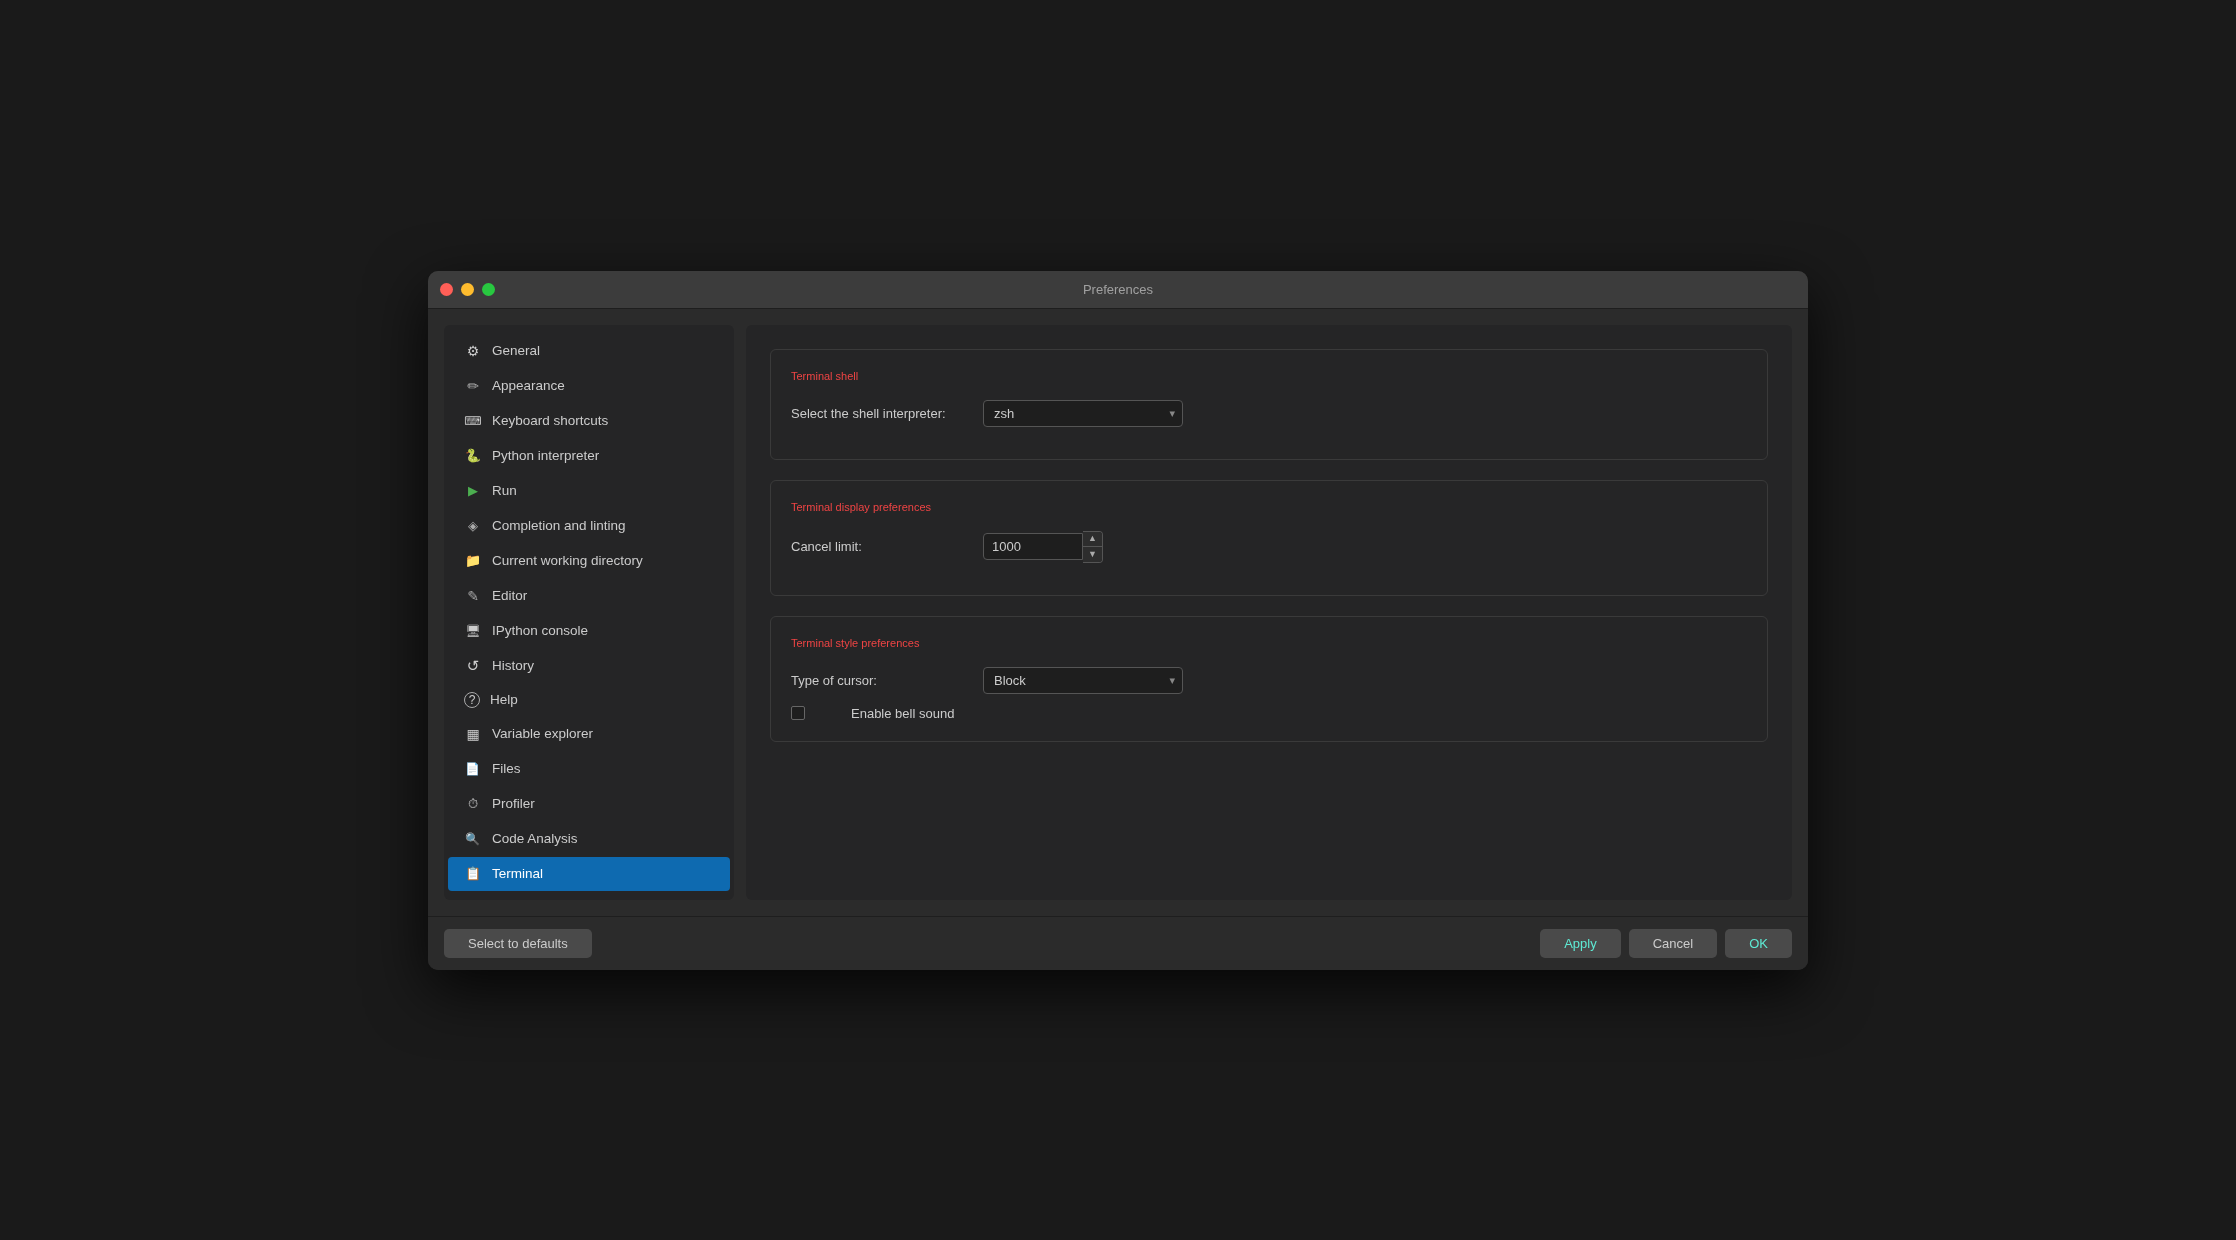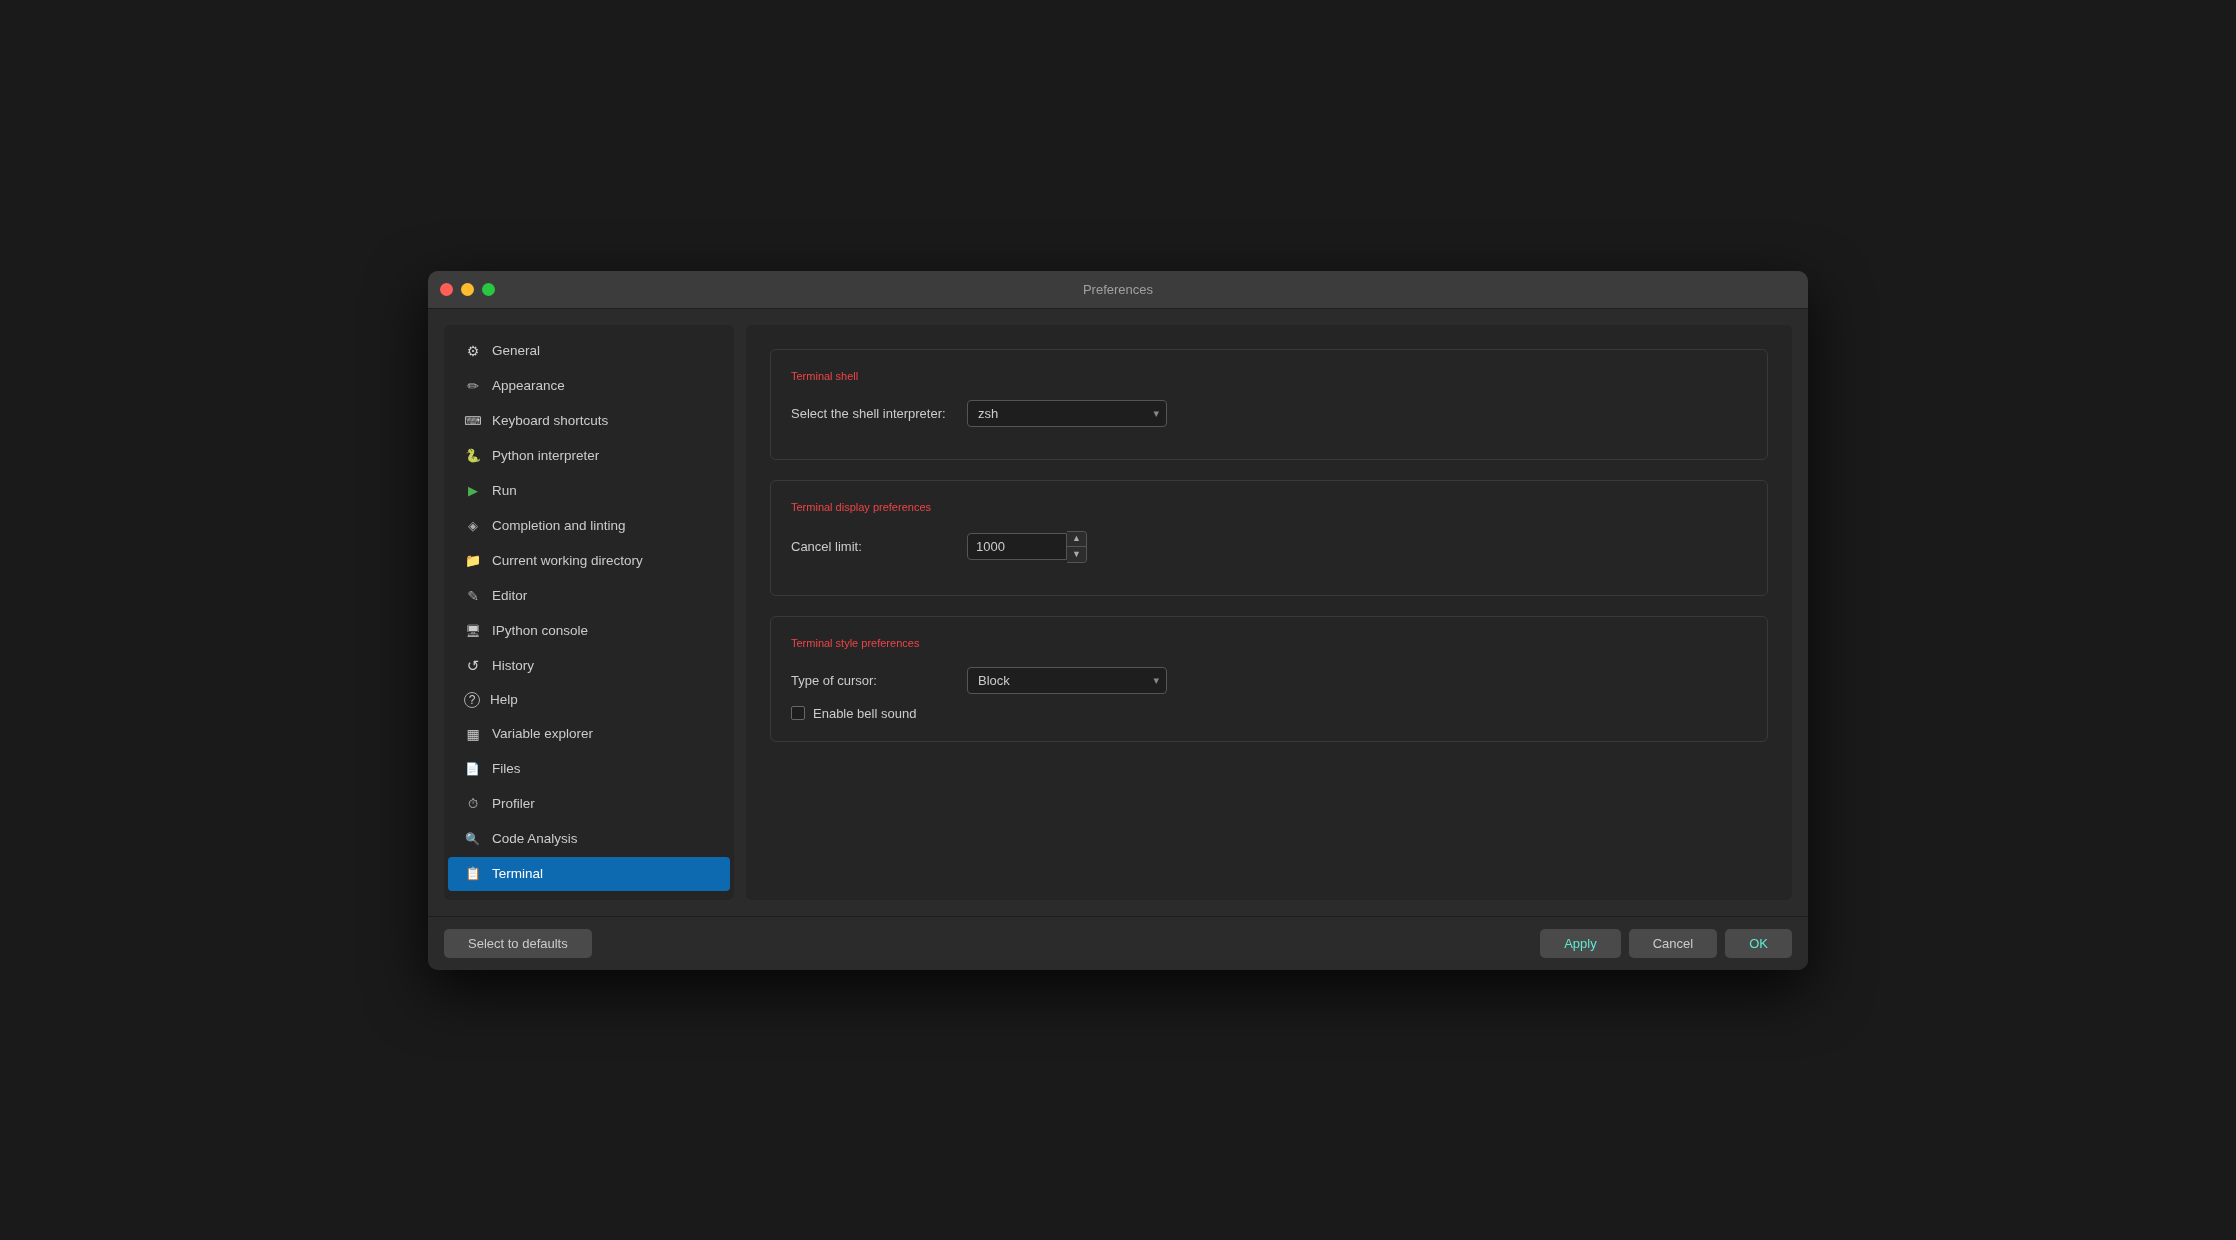--- a/index.html
+++ b/index.html
@@ -105,21 +105,21 @@
     }
     .section-title {
       font-size: 11px;
       font-weight: 400;
       color: #ef4444;
       margin-bottom: 18px;
     }
     .form-row {
       display: flex;
       align-items: center;
-      gap: 16px;
+      gap: 32px;
       margin-bottom: 12px;
     }
     .form-label {
       color: #cccccc;
       font-size: 13px;
       min-width: 160px;
     }
     .form-select {
       background: #1e1e1e;
       border: 1px solid #555;
@@ -196,20 +196,21 @@
       appearance: none;
     }
     .checkbox-input:checked {
       background: #0e6ab0;
       border-color: #0e6ab0;
     }
     .checkbox-label {
       color: #cccccc;
       font-size: 13px;
       cursor: pointer;
+      margin-left: 38px;
     }
     .footer {
       display: flex;
       align-items: center;
       justify-content: space-between;
       padding: 12px 16px;
       background: #2b2b2b;
       border-top: 1px solid #1e1e1e;
     }
     .footer-right {

